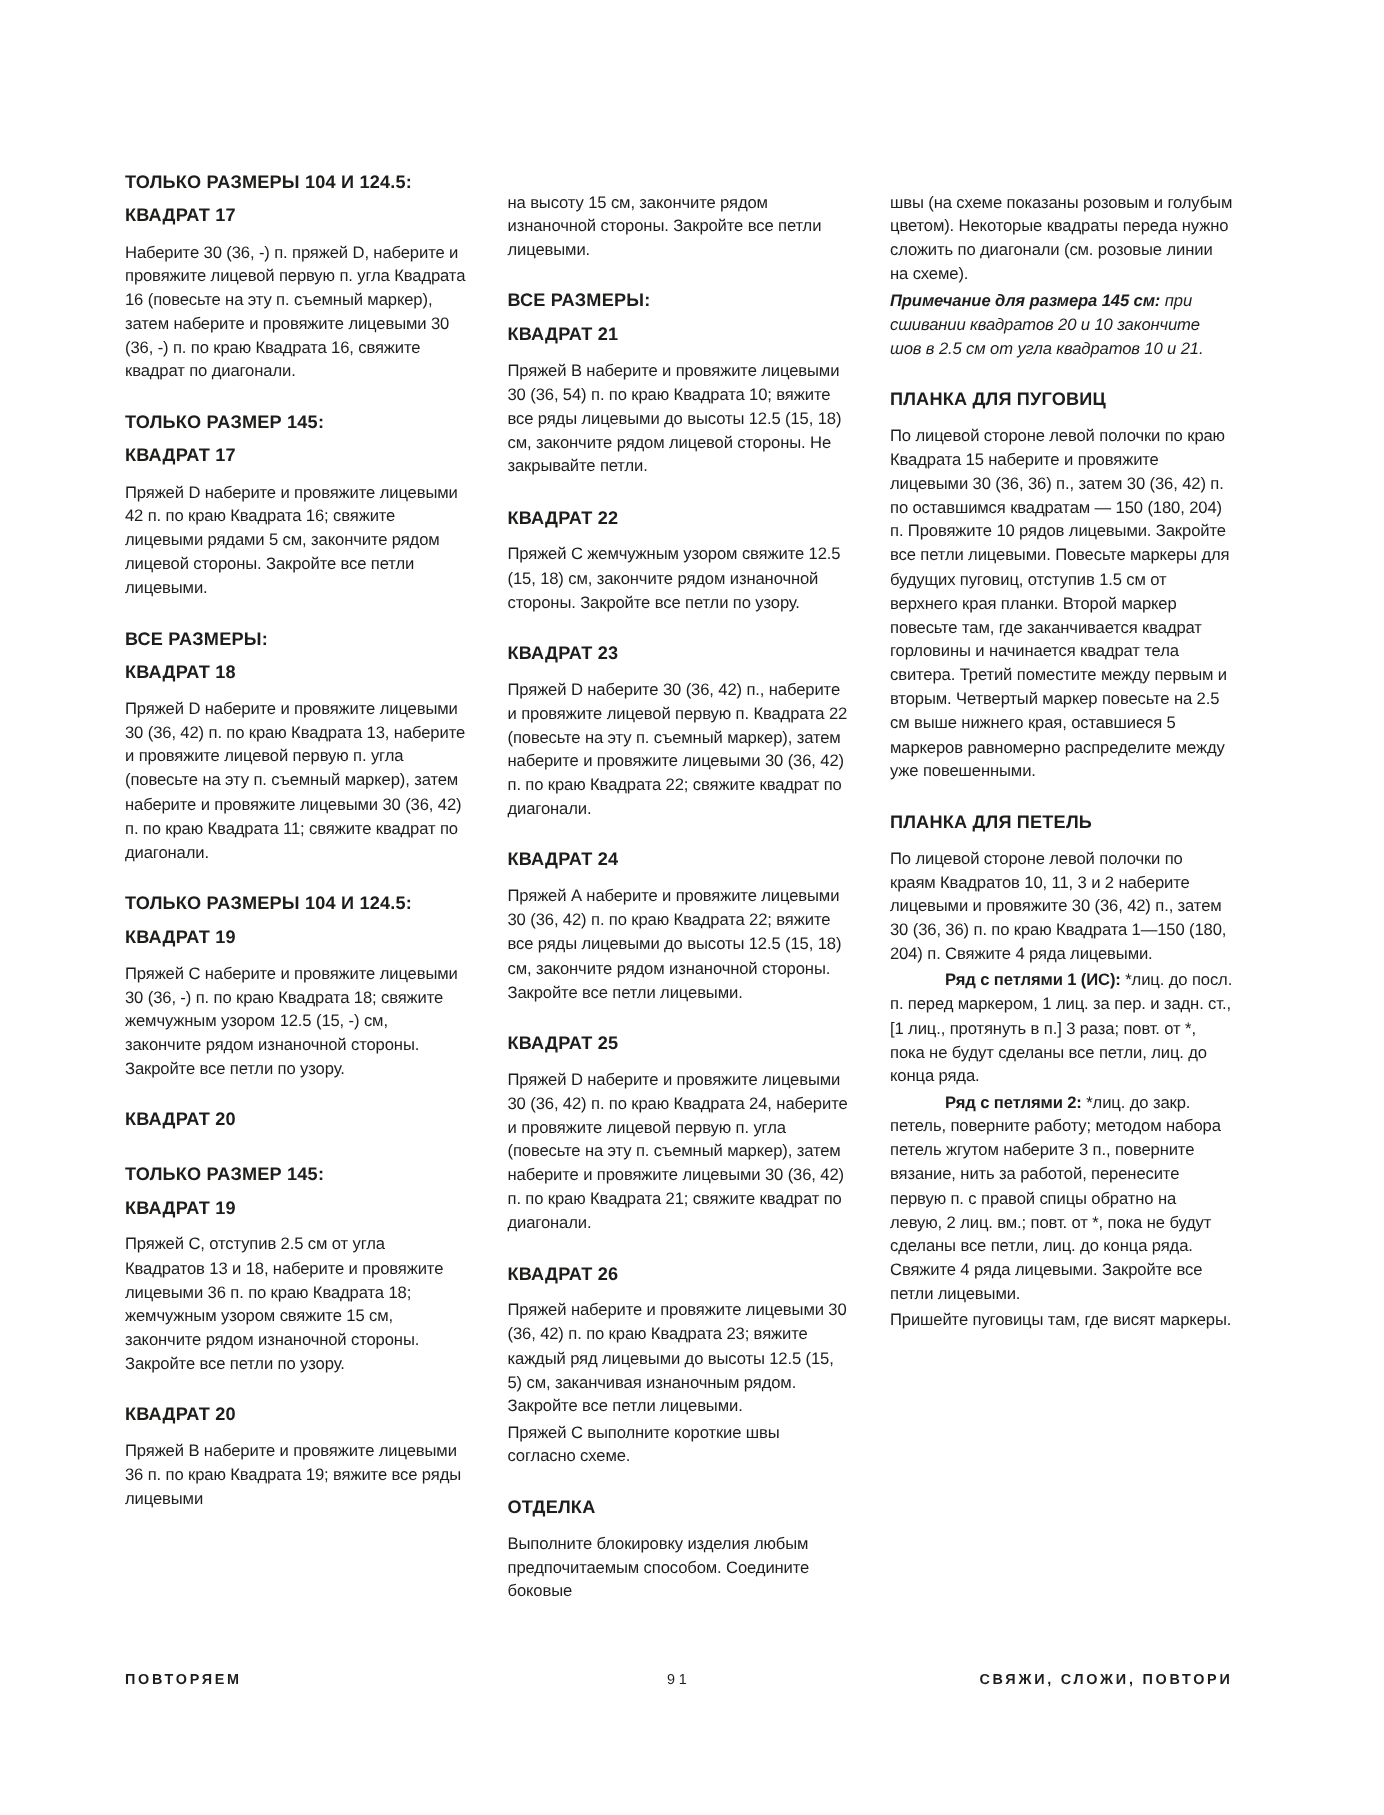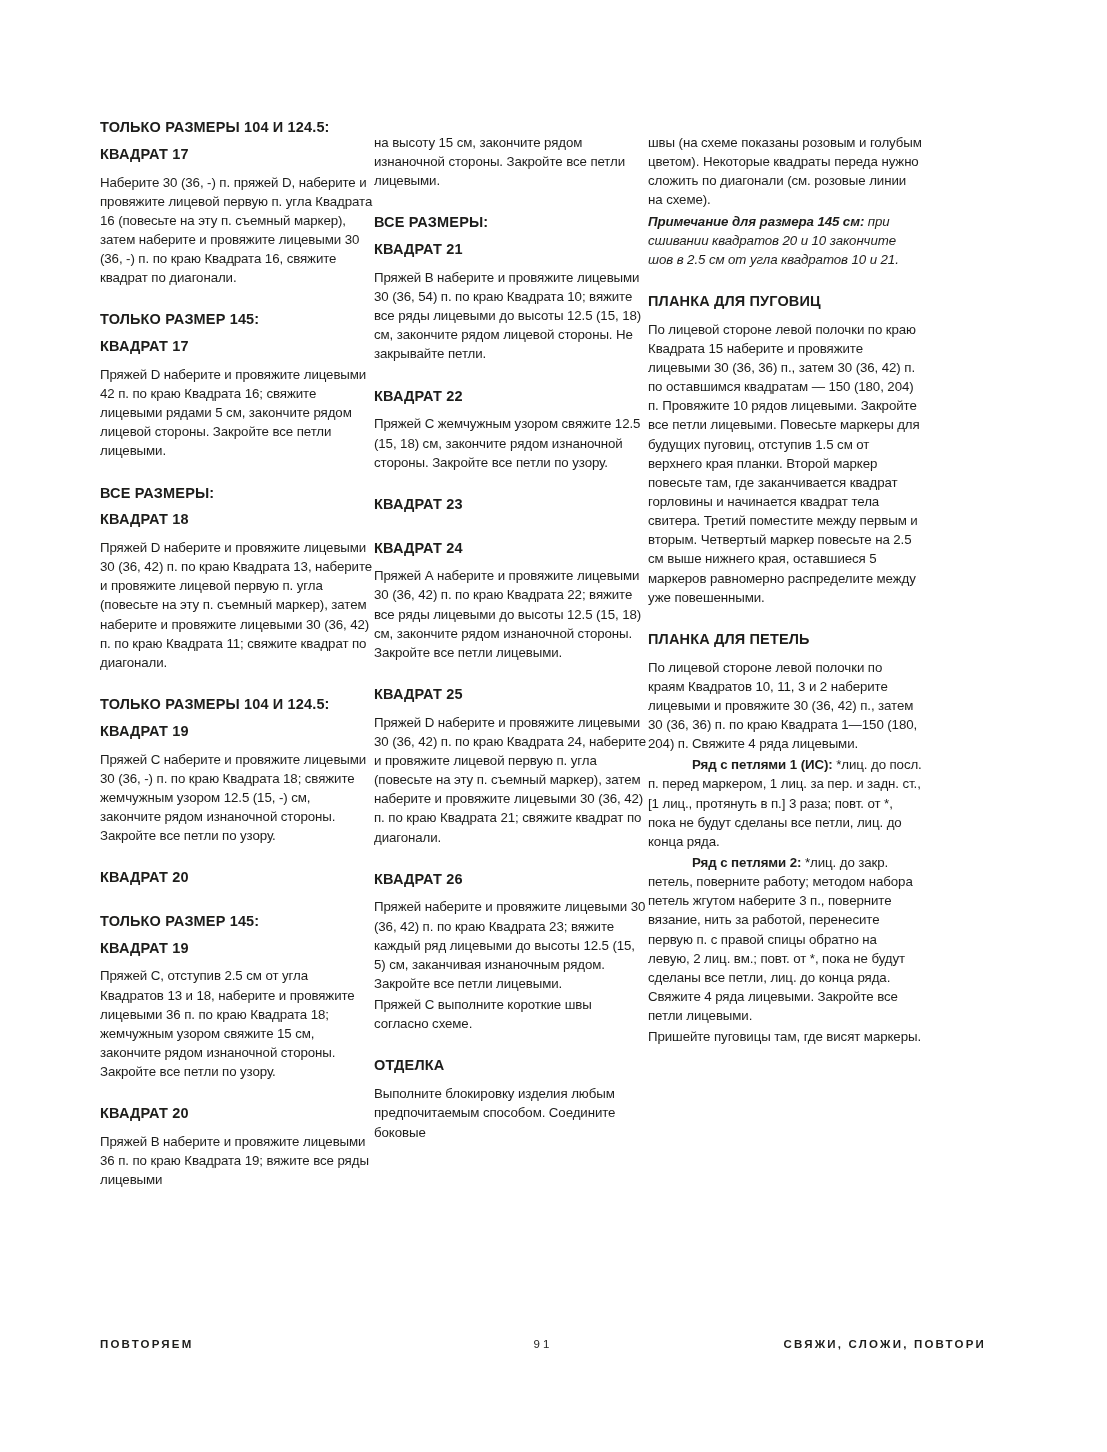--- a/index.html
+++ b/index.html
@@ -6,23 +6,24 @@
   html, body { background: #ffffff; }
   body {
     width: 1107px; height: 1452px;
     position: relative;
     font-family: "Liberation Sans", sans-serif;
     color: #1d1d1b;
     overflow: hidden;
   }
   .content {
     position: absolute;
-    left: 100px; top: 117px;
+    left: 100px; top: 136px;
     width: 886px;
     display: flex;
+    gap: 32px;
   }
   .column { width: 274px; flex: 0 0 274px; }
 
   .h {
     font-weight: bold;
     font-size: 14.5px;
     line-height: 1.5;
     letter-spacing: 0.15px;
     margin-top: 22px;
     margin-bottom: 7px;
@@ -120,20 +121,21 @@
     <p class="body">Пряжей В наберите и провяжите лицевыми 30 (36, 54) п. по краю Квадрата 10; вяжите все ряды лицевыми до высоты 12.5 (15, 18) см, закончите рядом лицевой стороны. Не закрывайте петли.</p>
 
     <div class="h">
       <span class="h-line">КВАДРАТ 22</span>
     </div>
     <p class="body">Пряжей С жемчужным узором свяжите 12.5 (15, 18) см, закончите рядом изнаночной стороны. Закройте все петли по узору.</p>
 
     <div class="h">
       <span class="h-line">КВАДРАТ 23</span>
     </div>
+    <p class="body">Пряжей D наберите 30 (36, 42) п., наберите и провяжите лицевой первую п. Квадрата 22 (повесьте на эту п. съемный маркер), затем наберите и провяжите лицевыми 30 (36, 42) п. по краю Квадрата 22; свяжите квадрат по диагонали.</p>
 
     <div class="h">
       <span class="h-line">КВАДРАТ 24</span>
     </div>
     <p class="body">Пряжей А наберите и провяжите лицевыми 30 (36, 42) п. по краю Квадрата 22; вяжите все ряды лицевыми до высоты 12.5 (15, 18) см, закончите рядом изнаночной стороны. Закройте все петли лицевыми.</p>
 
     <div class="h">
       <span class="h-line">КВАДРАТ 25</span>
     </div>
     <p class="body">Пряжей D наберите и провяжите лицевыми 30 (36, 42) п. по краю Квадрата 24, наберите и провяжите лицевой первую п. угла (повесьте на эту п. съемный маркер), затем наберите и провяжите лицевыми 30 (36, 42) п. по краю Квадрата 21; свяжите квадрат по диагонали.</p>

